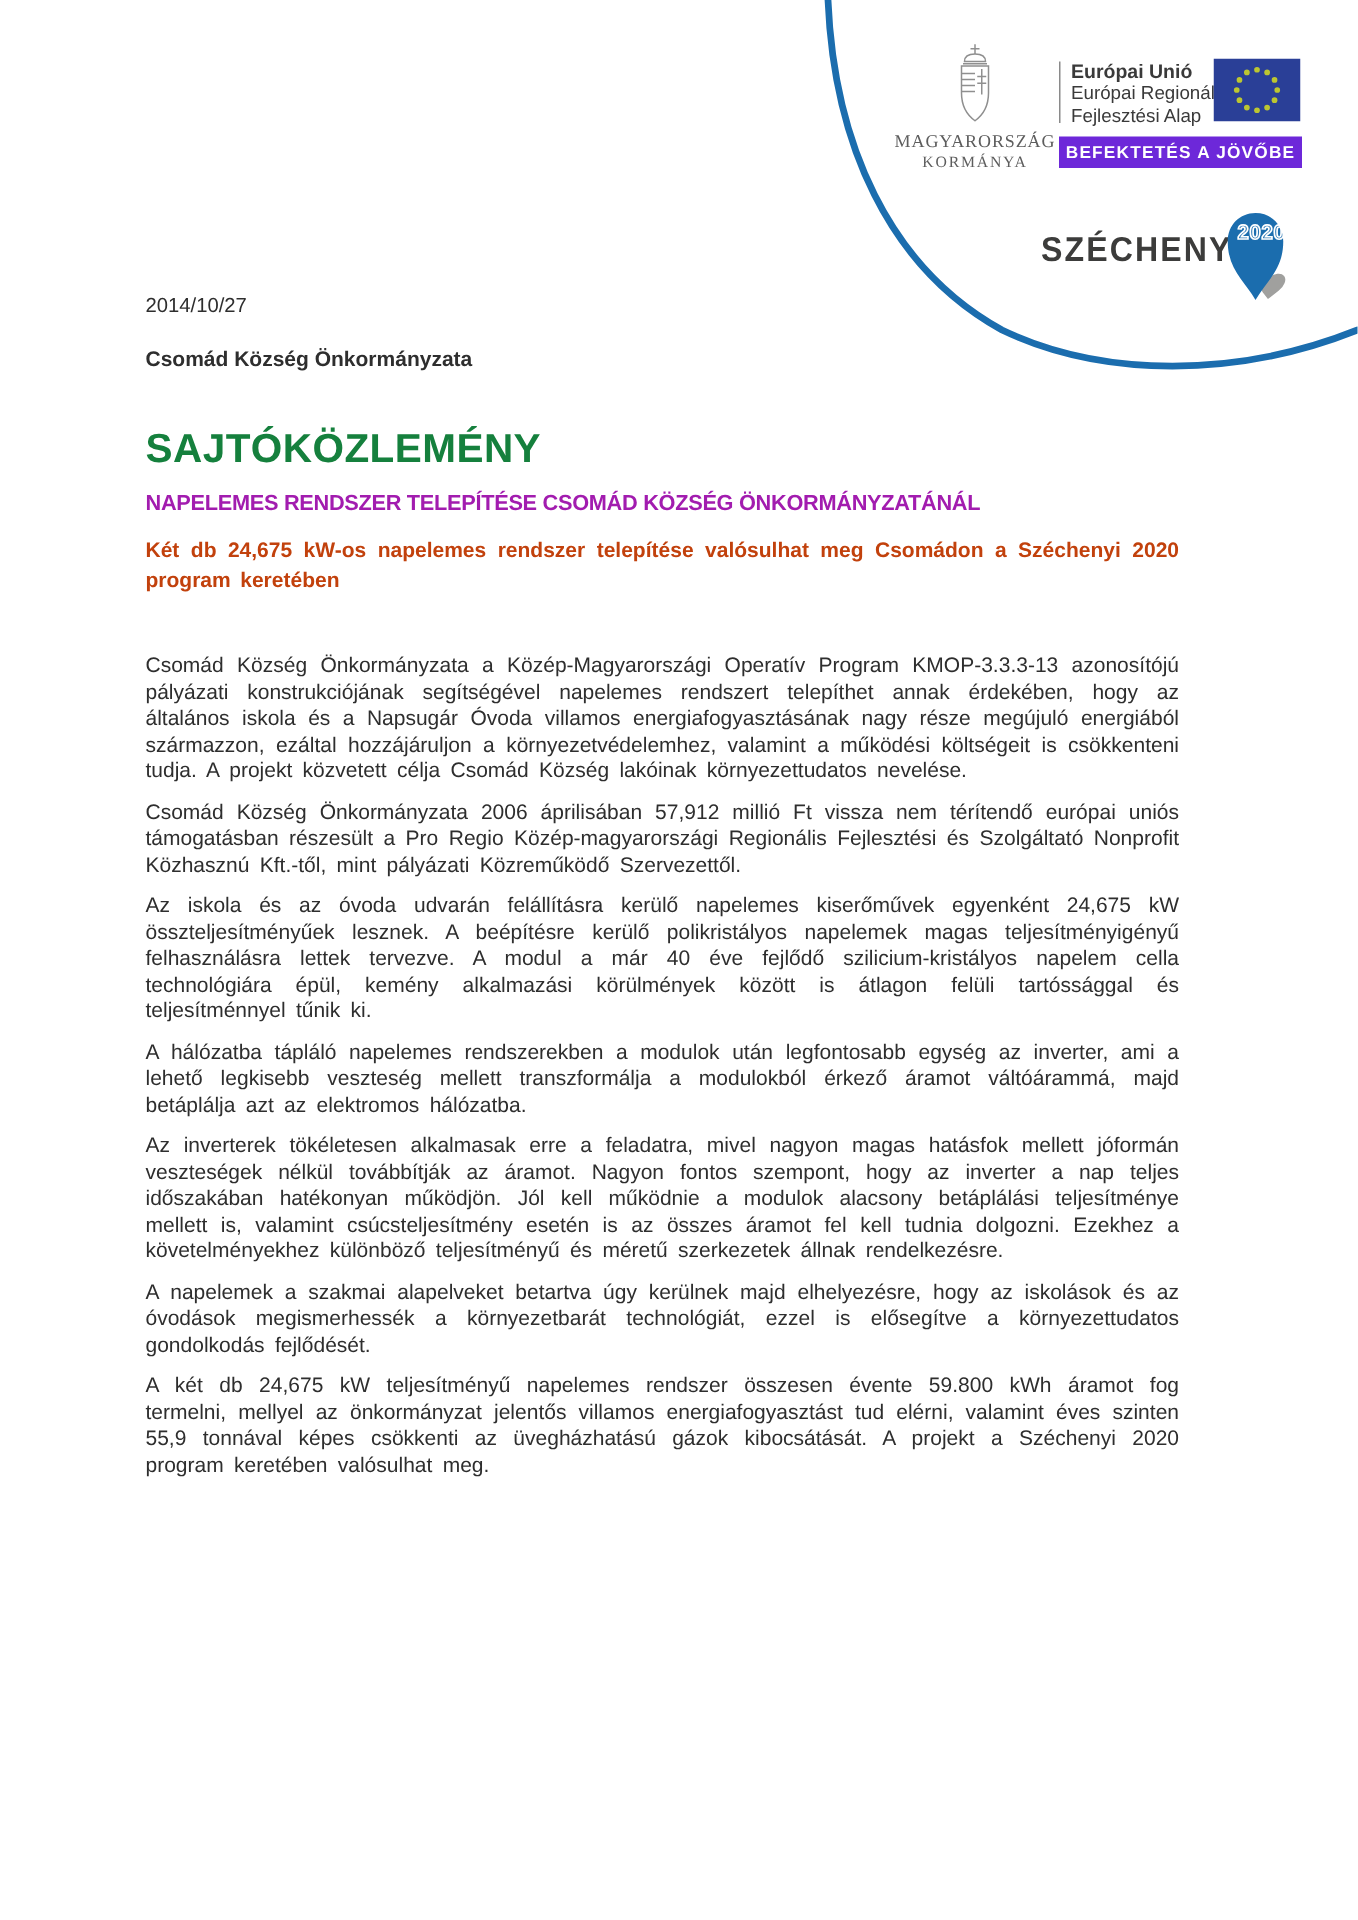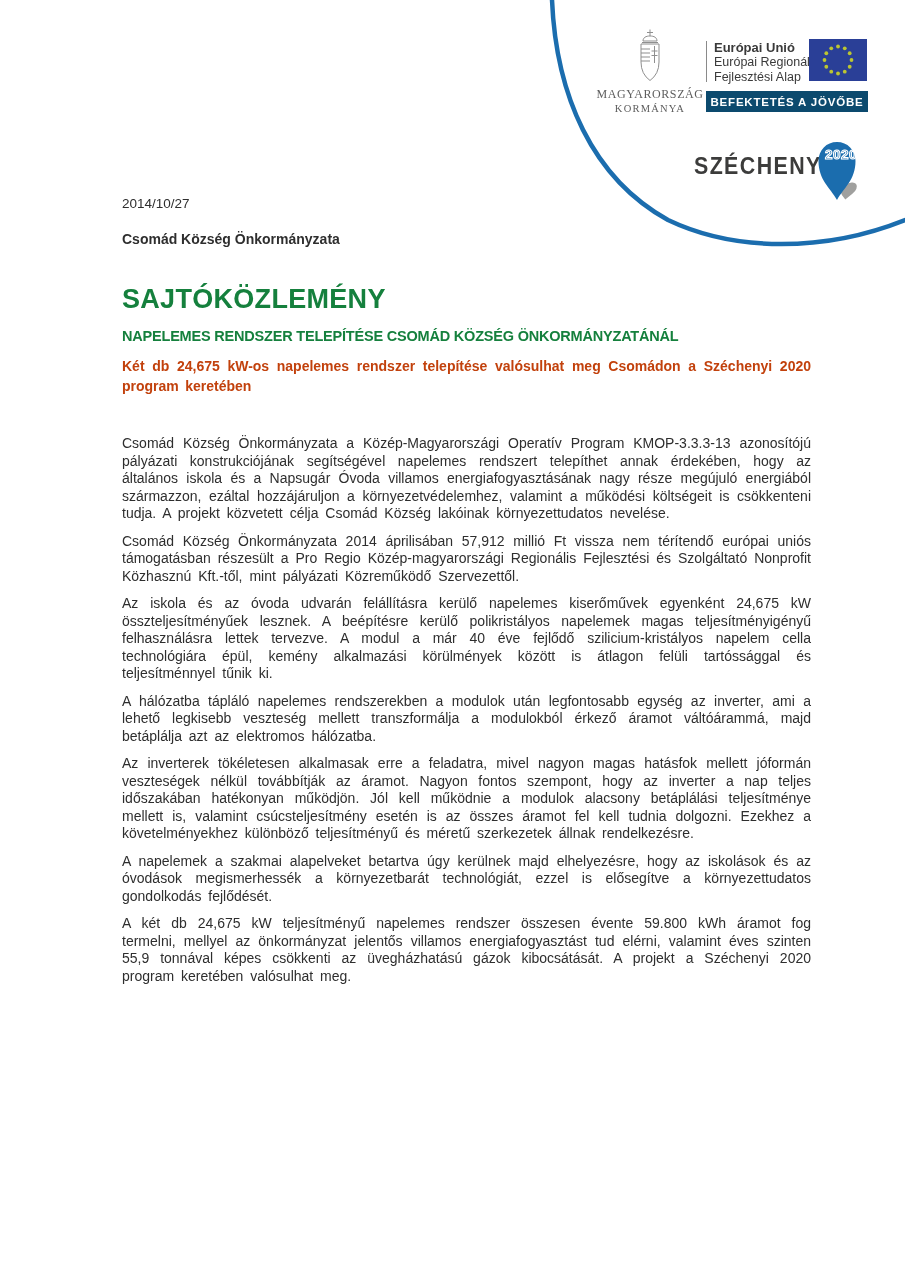--- a/index.html
+++ b/index.html
@@ -25,21 +25,21 @@
   .divider { position: absolute; left: 706px; top: 41px; height: 41px; width: 0; border-left: 1.5px solid #8a8a8a; }
 
   .eu-text { position: absolute; left: 714px; top: 40px; color: #3a3a3a; }
   .eu-l1 { font-size: 13px; font-weight: bold; line-height: 15px; }
   .eu-l2, .eu-l3 { font-size: 12.5px; line-height: 14.5px; }
 
   .eu-flag { position: absolute; left: 809px; top: 39px; }
 
   .banner {
     position: absolute; left: 706px; top: 91px; width: 162px; height: 21px;
-    background: #0c4a6e; color: #ffffff;
+    background: #6d28d9; color: #ffffff;
     font-size: 11.5px; font-weight: bold; letter-spacing: 0.8px;
     display: flex; align-items: center; justify-content: center;
   }
 
   
   .szec-name {
     position: absolute; left: 694px; top: 153px;
     font-size: 23px; font-weight: bold; letter-spacing: 1.5px;
     color: #3c3c3b; transform: scaleX(0.93); transform-origin: left top;
     white-space: nowrap;
@@ -54,30 +54,30 @@
   .pin-year {
     position: absolute; top: 6px; left: 4px; width: 40px;
     text-align: center; font-size: 13.5px; font-weight: bold; letter-spacing: 0.5px;
     color: #ffffff;
   }
   @supports (-webkit-text-stroke: 1px #fff) {
     .pin-year { color: rgba(255,255,255,0.06); -webkit-text-stroke: 1.1px #ffffff; }
   }
 
   
-  .doc { position: absolute; left: 122px; top: 197px; width: 689px; color: #2e2e2e; }
+  .doc { position: absolute; left: 97px; top: 197px; width: 689px; color: #2e2e2e; }
   .date { font-size: 13.5px; line-height: 14px; }
   .org  { font-size: 14px; font-weight: bold; margin-top: 20px; line-height: 16px; }
   .title {
     margin: 37px 0 0 0; font-size: 27px; line-height: 30px;
     font-weight: bold; letter-spacing: 0.3px; color: #15803d;
   }
   .headline {
     margin: 14px 0 0 0; font-size: 14.5px; line-height: 17px;
-    font-weight: bold; letter-spacing: -0.2px; color: #15803d;
+    font-weight: bold; letter-spacing: -0.2px; color: #a21caf;
   }
   .lead {
     margin: 11px 0 0 0; font-size: 14px; line-height: 20px;
     font-weight: bold; color: #c2410c;
     text-align: justify; word-spacing: 2.5px;
   }
   .body-p {
     font-size: 14px; line-height: 17.5px; margin: 0 0 10px 0;
     text-align: justify; word-spacing: 3px; color: #2e2e2e;
   }
@@ -150,21 +150,21 @@
     <span class="pin-year">2020</span>
   </div>
 
   <div class="doc">
     <div class="date">2014/10/27</div>
     <div class="org">Csomád Község Önkormányzata</div>
     <h1 class="title">SAJTÓKÖZLEMÉNY</h1>
     <h2 class="headline">NAPELEMES RENDSZER TELEPÍTÉSE CSOMÁD KÖZSÉG ÖNKORMÁNYZATÁNÁL</h2>
     <p class="lead">Két db 24,675 kW-os napelemes rendszer telepítése valósulhat meg Csomádon a Széchenyi 2020 program keretében</p>
     <p class="body-p first">Csomád Község Önkormányzata a Közép-Magyarországi Operatív Program KMOP-3.3.3-13 azonosítójú pályázati konstrukciójának segítségével napelemes rendszert telepíthet annak érdekében, hogy az általános iskola és a Napsugár Óvoda villamos energiafogyasztásának nagy része megújuló energiából származzon, ezáltal hozzájáruljon a környezetvédelemhez, valamint a működési költségeit is csökkenteni tudja. A projekt közvetett célja Csomád Község lakóinak környezettudatos nevelése.</p>
-    <p class="body-p">Csomád Község Önkormányzata 2014 áprilisában 57,912 millió Ft vissza nem térítendő európai uniós támogatásban részesült a Pro Regio Közép-magyarországi Regionális Fejlesztési és Szolgáltató Nonprofit Közhasznú Kft.-től, mint pályázati Közreműködő Szervezettől.</p>
+    <p class="body-p">Csomád Község Önkormányzata 2006 áprilisában 57,912 millió Ft vissza nem térítendő európai uniós támogatásban részesült a Pro Regio Közép-magyarországi Regionális Fejlesztési és Szolgáltató Nonprofit Közhasznú Kft.-től, mint pályázati Közreműködő Szervezettől.</p>
     <p class="body-p">Az iskola és az óvoda udvarán felállításra kerülő napelemes kiserőművek egyenként 24,675 kW összteljesítményűek lesznek. A beépítésre kerülő polikristályos napelemek magas teljesítményigényű felhasználásra lettek tervezve. A modul a már 40 éve fejlődő szilicium-kristályos napelem cella technológiára épül, kemény alkalmazási körülmények között is átlagon felüli tartóssággal és teljesítménnyel tűnik ki.</p>
     <p class="body-p">A hálózatba tápláló napelemes rendszerekben a modulok után legfontosabb egység az inverter, ami a lehető legkisebb veszteség mellett transzformálja a modulokból érkező áramot váltóárammá, majd betáplálja azt az elektromos hálózatba.</p>
     <p class="body-p">Az inverterek tökéletesen alkalmasak erre a feladatra, mivel nagyon magas hatásfok mellett jóformán veszteségek nélkül továbbítják az áramot. Nagyon fontos szempont, hogy az inverter a nap teljes időszakában hatékonyan működjön. Jól kell működnie a modulok alacsony betáplálási teljesítménye mellett is, valamint csúcsteljesítmény esetén is az összes áramot fel kell tudnia dolgozni. Ezekhez a követelményekhez különböző teljesítményű és méretű szerkezetek állnak rendelkezésre.</p>
     <p class="body-p">A napelemek a szakmai alapelveket betartva úgy kerülnek majd elhelyezésre, hogy az iskolások és az óvodások megismerhessék a környezetbarát technológiát, ezzel is elősegítve a környezettudatos gondolkodás fejlődését.</p>
     <p class="body-p">A két db 24,675 kW teljesítményű napelemes rendszer összesen évente 59.800 kWh áramot fog termelni, mellyel az önkormányzat jelentős villamos energiafogyasztást tud elérni, valamint éves szinten 55,9 tonnával képes csökkenti az üvegházhatású gázok kibocsátását. A projekt a Széchenyi 2020 program keretében valósulhat meg.</p>
   </div>
 
 </div>
 
 </body></html>

